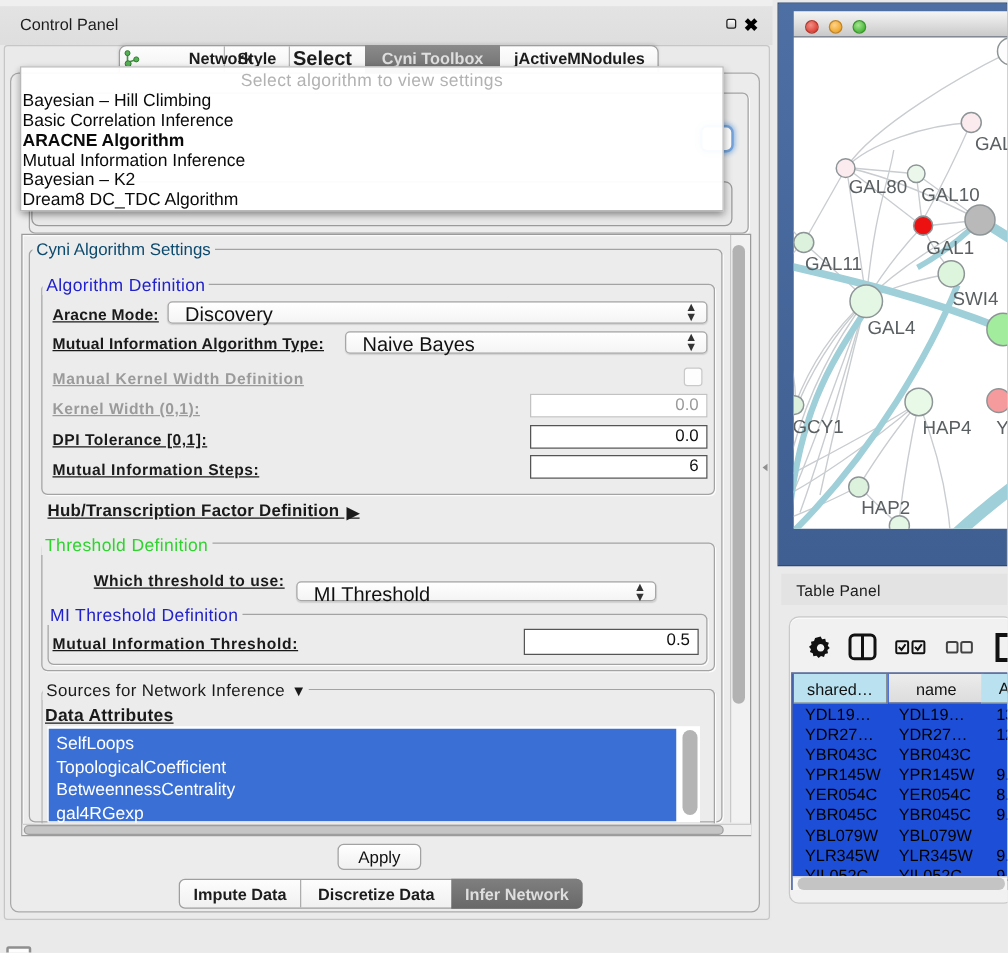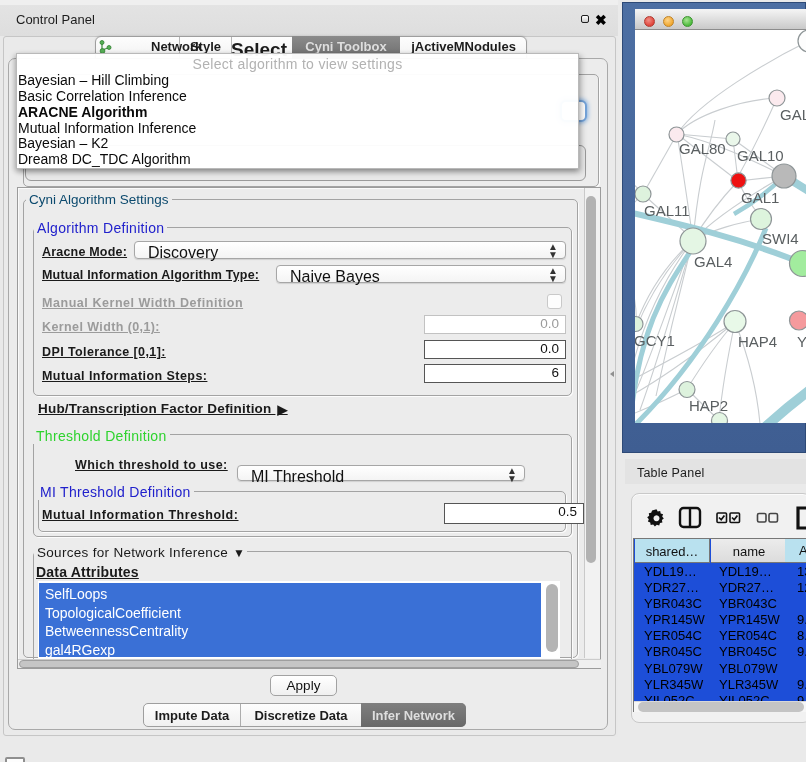--- a/index.html
+++ b/index.html
@@ -35,21 +35,21 @@
 <div class="abs" style="left:231px;top:37px;width:1px;height:21px;background:#b5b5b5;"></div>
 <div class="abs" style="left:292px;top:36px;width:108px;height:23px;background:linear-gradient(#8b8b8b,#6d6d6d);"></div>
 <svg class="abs" style="left:99px;top:40px;" width="14" height="15" viewBox="0 0 14 15">
   <path d="M3 3 L3 10 M3 10 L9 8" stroke="#4a8f4a" stroke-width="1.3" fill="none"></path>
   <circle cx="3" cy="2.5" r="2" fill="#56b056" stroke="#2e7d2e" stroke-width="0.8"></circle>
   <circle cx="3.5" cy="11" r="2.4" fill="#56b056" stroke="#2e7d2e" stroke-width="0.8"></circle>
   <circle cx="10" cy="7.5" r="2" fill="#56b056" stroke="#2e7d2e" stroke-width="0.8"></circle>
 </svg>
 <div class="abs" style="left:116px;top:38.5px;font-size:13px;font-weight:bold;color:#1c1c1c;padding-left:35px;">Network</div>
 <div class="abs" style="left:179px;top:38.5px;width:53px;text-align:center;font-size:13px;font-weight:bold;color:#1c1c1c;">Style</div>
-<div class="abs" style="left:231px;top:38.5px;width:54px;text-align:center;font-size:19px;font-weight:bold;color:#1c1c1c;">Select</div>
+<div class="abs" style="left:231px;top:38.5px;width:54px;text-align:center;font-size:16px;font-weight:bold;color:#1c1c1c;">Select</div>
 <div class="abs" style="left:292px;top:38.5px;width:108px;text-align:center;font-size:13px;font-weight:bold;color:#dedede;">Cyni Toolbox</div>
 <div class="abs" style="left:400px;top:38.5px;width:127px;text-align:center;font-size:13px;font-weight:bold;color:#1c1c1c;">jActiveMNodules</div>
 
 <div class="gbox" style="left:23px;top:74px;width:576px;height:113px;"></div>
 <div class="abs" style="left:25px;top:145px;width:561px;height:36px;border:1px solid #9a9a9a;border-radius:6px;background:#e9e9e9;"></div>
 <div class="abs" style="left:560px;top:100px;width:27px;height:22px;border:2.5px solid #74a3d9;border-radius:6px;background:#fff;box-shadow:0 0 4px 1px #86b2e2;"></div>
 
 <div class="abs" style="left:17px;top:187px;width:584px;height:482px;background:#ececec;border:1px solid #9b9b9b;box-shadow:inset 1px 1px 0 #fafafa;"></div>
 
 <div class="gbox" style="left:23px;top:199px;width:555px;height:459px;"></div>
@@ -90,21 +90,21 @@
 <div class="abs lbl" style="left:75px;top:458px;letter-spacing:0.45px;">Which threshold to use:</div>
 <div class="combo" style="left:237px;top:453px;width:288px;height:16px;margin-top:12px;">
     <span class="ctext">MI Threshold</span>
     <span class="carr">▲<br>▼</span>
   </div>
 
 <div class="gbox" style="left:38px;top:491px;width:528px;height:41px;"></div>
 <div class="gtitle ctitle" style="left:37px;top:484px;color:#2121cc;">MI Threshold Definition</div>
 
 <div class="abs lbl" style="left:42px;top:508px;letter-spacing:0.55px;">Mutual Information Threshold:</div>
-<div class="tfield" style="left:419px;top:503px;width:140px;height:21px;border-color:#555;margin-left:25px;">0.5</div>
+<div class="tfield" style="left:419px;top:503px;width:140px;height:21px;border-color:#555;">0.5</div>
 
 <div class="gbox" style="left:33px;top:551px;width:539px;height:108px;border-bottom:none;border-bottom-left-radius:0;border-bottom-right-radius:0;"></div>
 <div class="gtitle" style="left:34px;top:545px;color:#1a1a1a;letter-spacing:0.3px;">Sources for Network Inference <span style="font-size:12px;position:relative;top:0px;left:1px;">▼</span></div>
 
 <div class="abs lbl" style="left:36px;top:564px;font-size:14px;">Data Attributes</div>
 
 <div class="abs" style="left:38px;top:581px;width:522px;height:77px;background:#fff;"></div>
 <div class="abs" style="left:39px;top:583px;width:502px;height:74px;background:#3a70d6;"></div>
 <div class="abs" style="left:45px;top:585px;width:490px;font-size:14px;color:#fff;line-height:18.7px;">SelfLoops<br>TopologicalCoefficient<br>BetweennessCentrality<br>gal4RGexp</div>
 <div class="abs" style="left:546px;top:584px;width:12px;height:68px;background:#b4b4b4;border-radius:6px;"></div>

